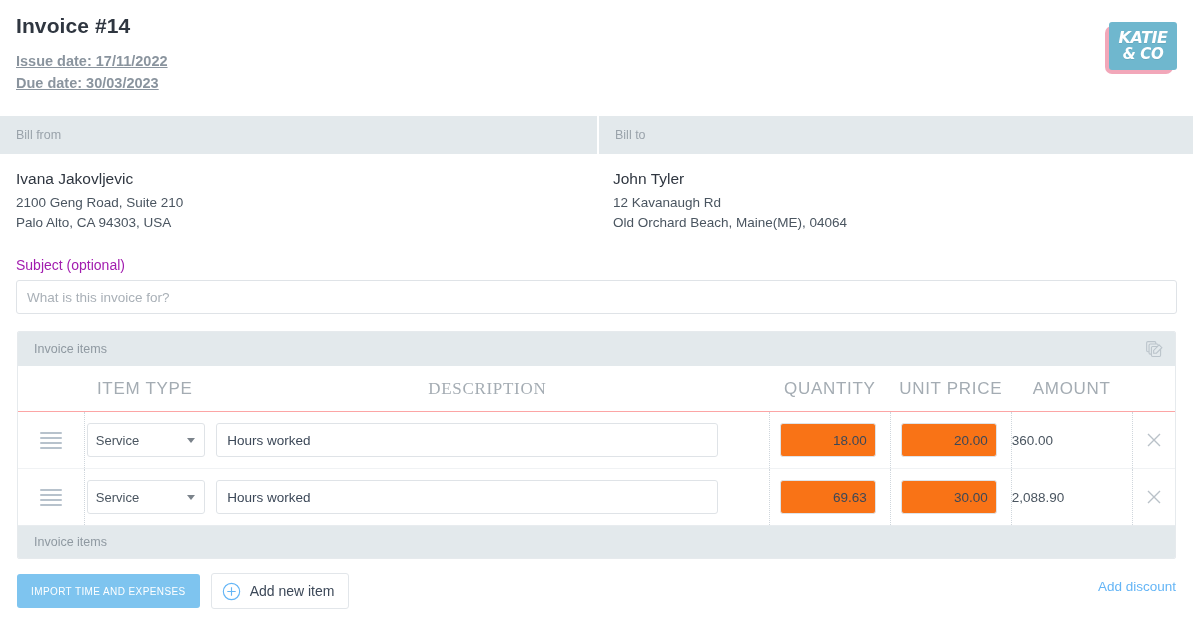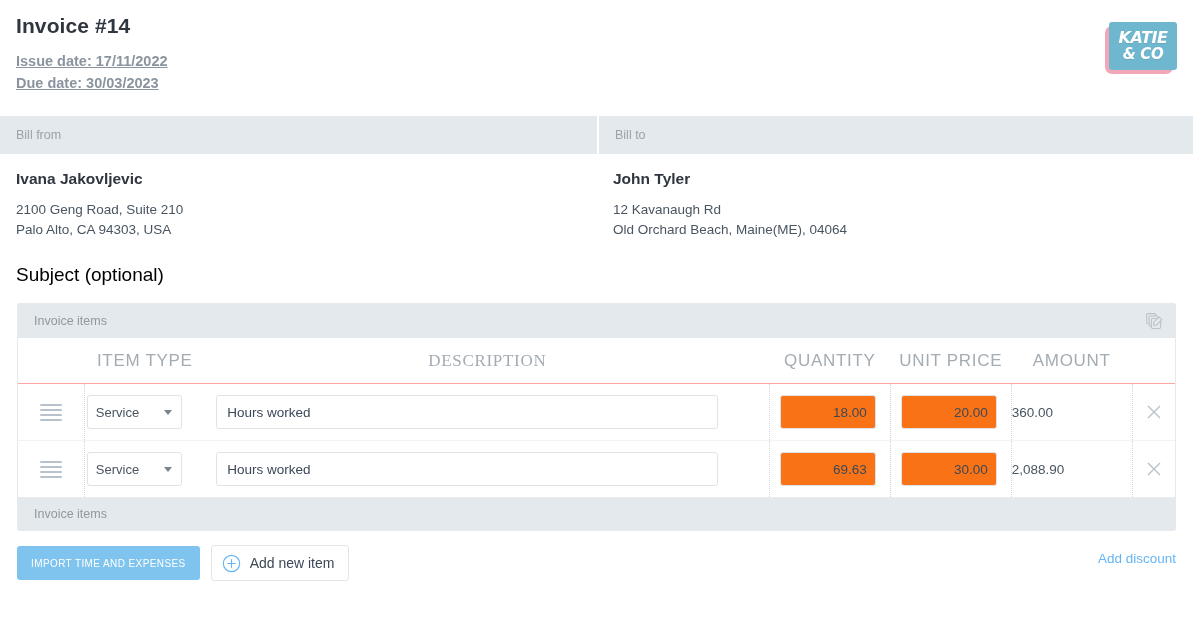--- a/index.html
+++ b/index.html
@@ -106,35 +106,35 @@
     padding: 16px 0 10px 0;
   }
   .bill-body .col {
     flex: 0 0 597px;
     padding-left: 16px;
     box-sizing: border-box;
   }
   .bill-body .col + .col { flex: 1 1 auto; }
   .party-name {
     font-size: 15.5px;
-    font-weight: bold;
+    font-weight: normal;
     color: #2f3640;
-    margin-bottom: 12px;
+    margin-bottom: 5px;
   }
   .party-line {
     font-size: 13.5px;
     color: #4a5560;
     line-height: 20px;
   }
 
   
   .subject-wrap { padding: 14px 16px 0 16px; }
   .subject-label {
-    font-size: 19px;
-    color: #000000;
+    font-size: 14px;
+    color: #a21caf;
     margin-bottom: 7px;
   }
   .subject-input {
     width: 100%;
     box-sizing: border-box;
     height: 34px;
     border: 1px solid #dfe3e7;
     border-radius: 3px;
     padding: 0 10px;
     font-family: "Liberation Sans", sans-serif;
@@ -214,21 +214,21 @@
   .drag-handle span {
     display: block;
     height: 2px;
     background: #b7c2cc;
     margin: 3px 0;
     border-radius: 1px;
   }
 
   .select-box {
     position: relative;
-    width: 95px;
+    width: 118px;
     height: 34px;
     border: 1px solid #dfe3e7;
     border-radius: 3px;
     display: flex;
     align-items: center;
     padding: 0 8px;
     box-sizing: border-box;
     font-size: 13px;
     color: #4a5560;
     background: #fff;
@@ -375,20 +375,21 @@
   </div>
   <div class="col">
     <div class="party-name">John Tyler</div>
     <div class="party-line">12 Kavanaugh Rd</div>
     <div class="party-line">Old Orchard Beach, Maine(ME), 04064</div>
   </div>
 </div>
 
 <div class="subject-wrap">
   <div class="subject-label">Subject (optional)</div>
+  <input class="subject-input" type="text" placeholder="What is this invoice for?" style="">
 </div>
 
 <div class="items-card">
 
   <div class="items-bar">
     <span class="items-bar-label">Invoice items</span>
     <span>
       <svg class="copy-icon" viewBox="0 0 24 24" fill="none" stroke="#aeb8c0" stroke-width="1.2">
         <rect x="4" y="4" width="10" height="11" rx="1.3"></rect>
         <rect x="6.6" y="6.6" width="10" height="11" rx="1.3" fill="#e3e9ec"></rect>

